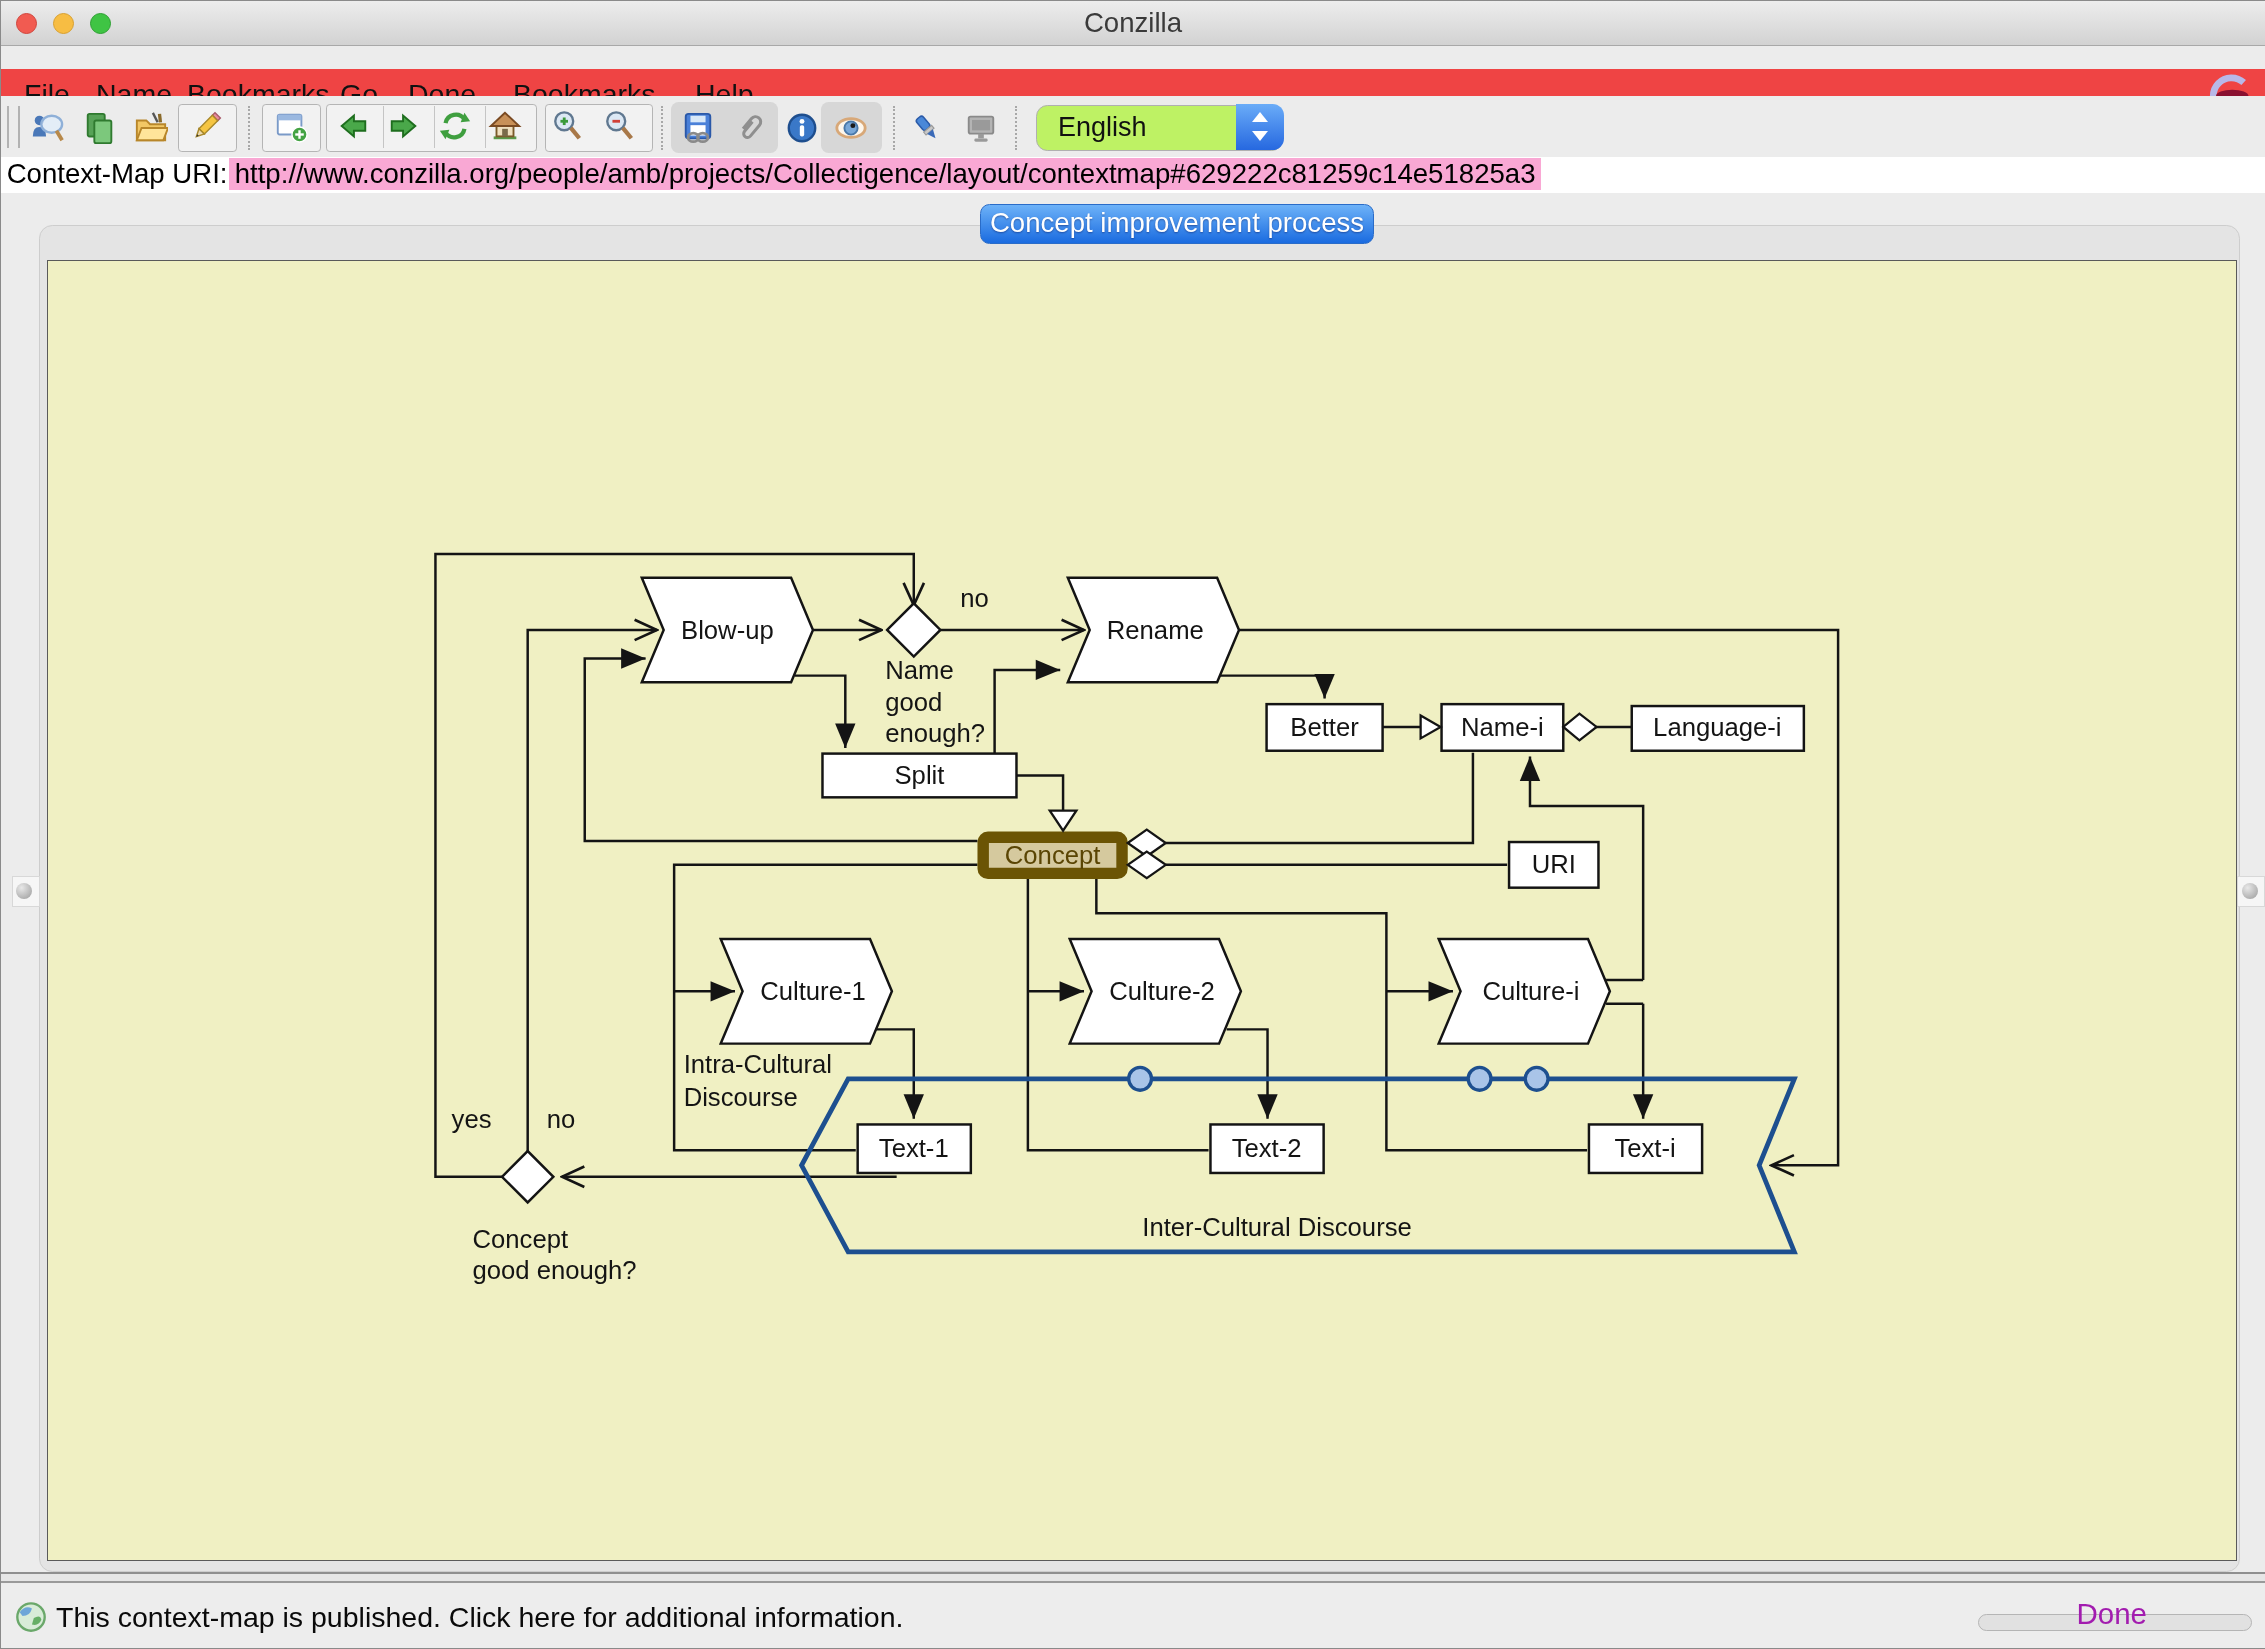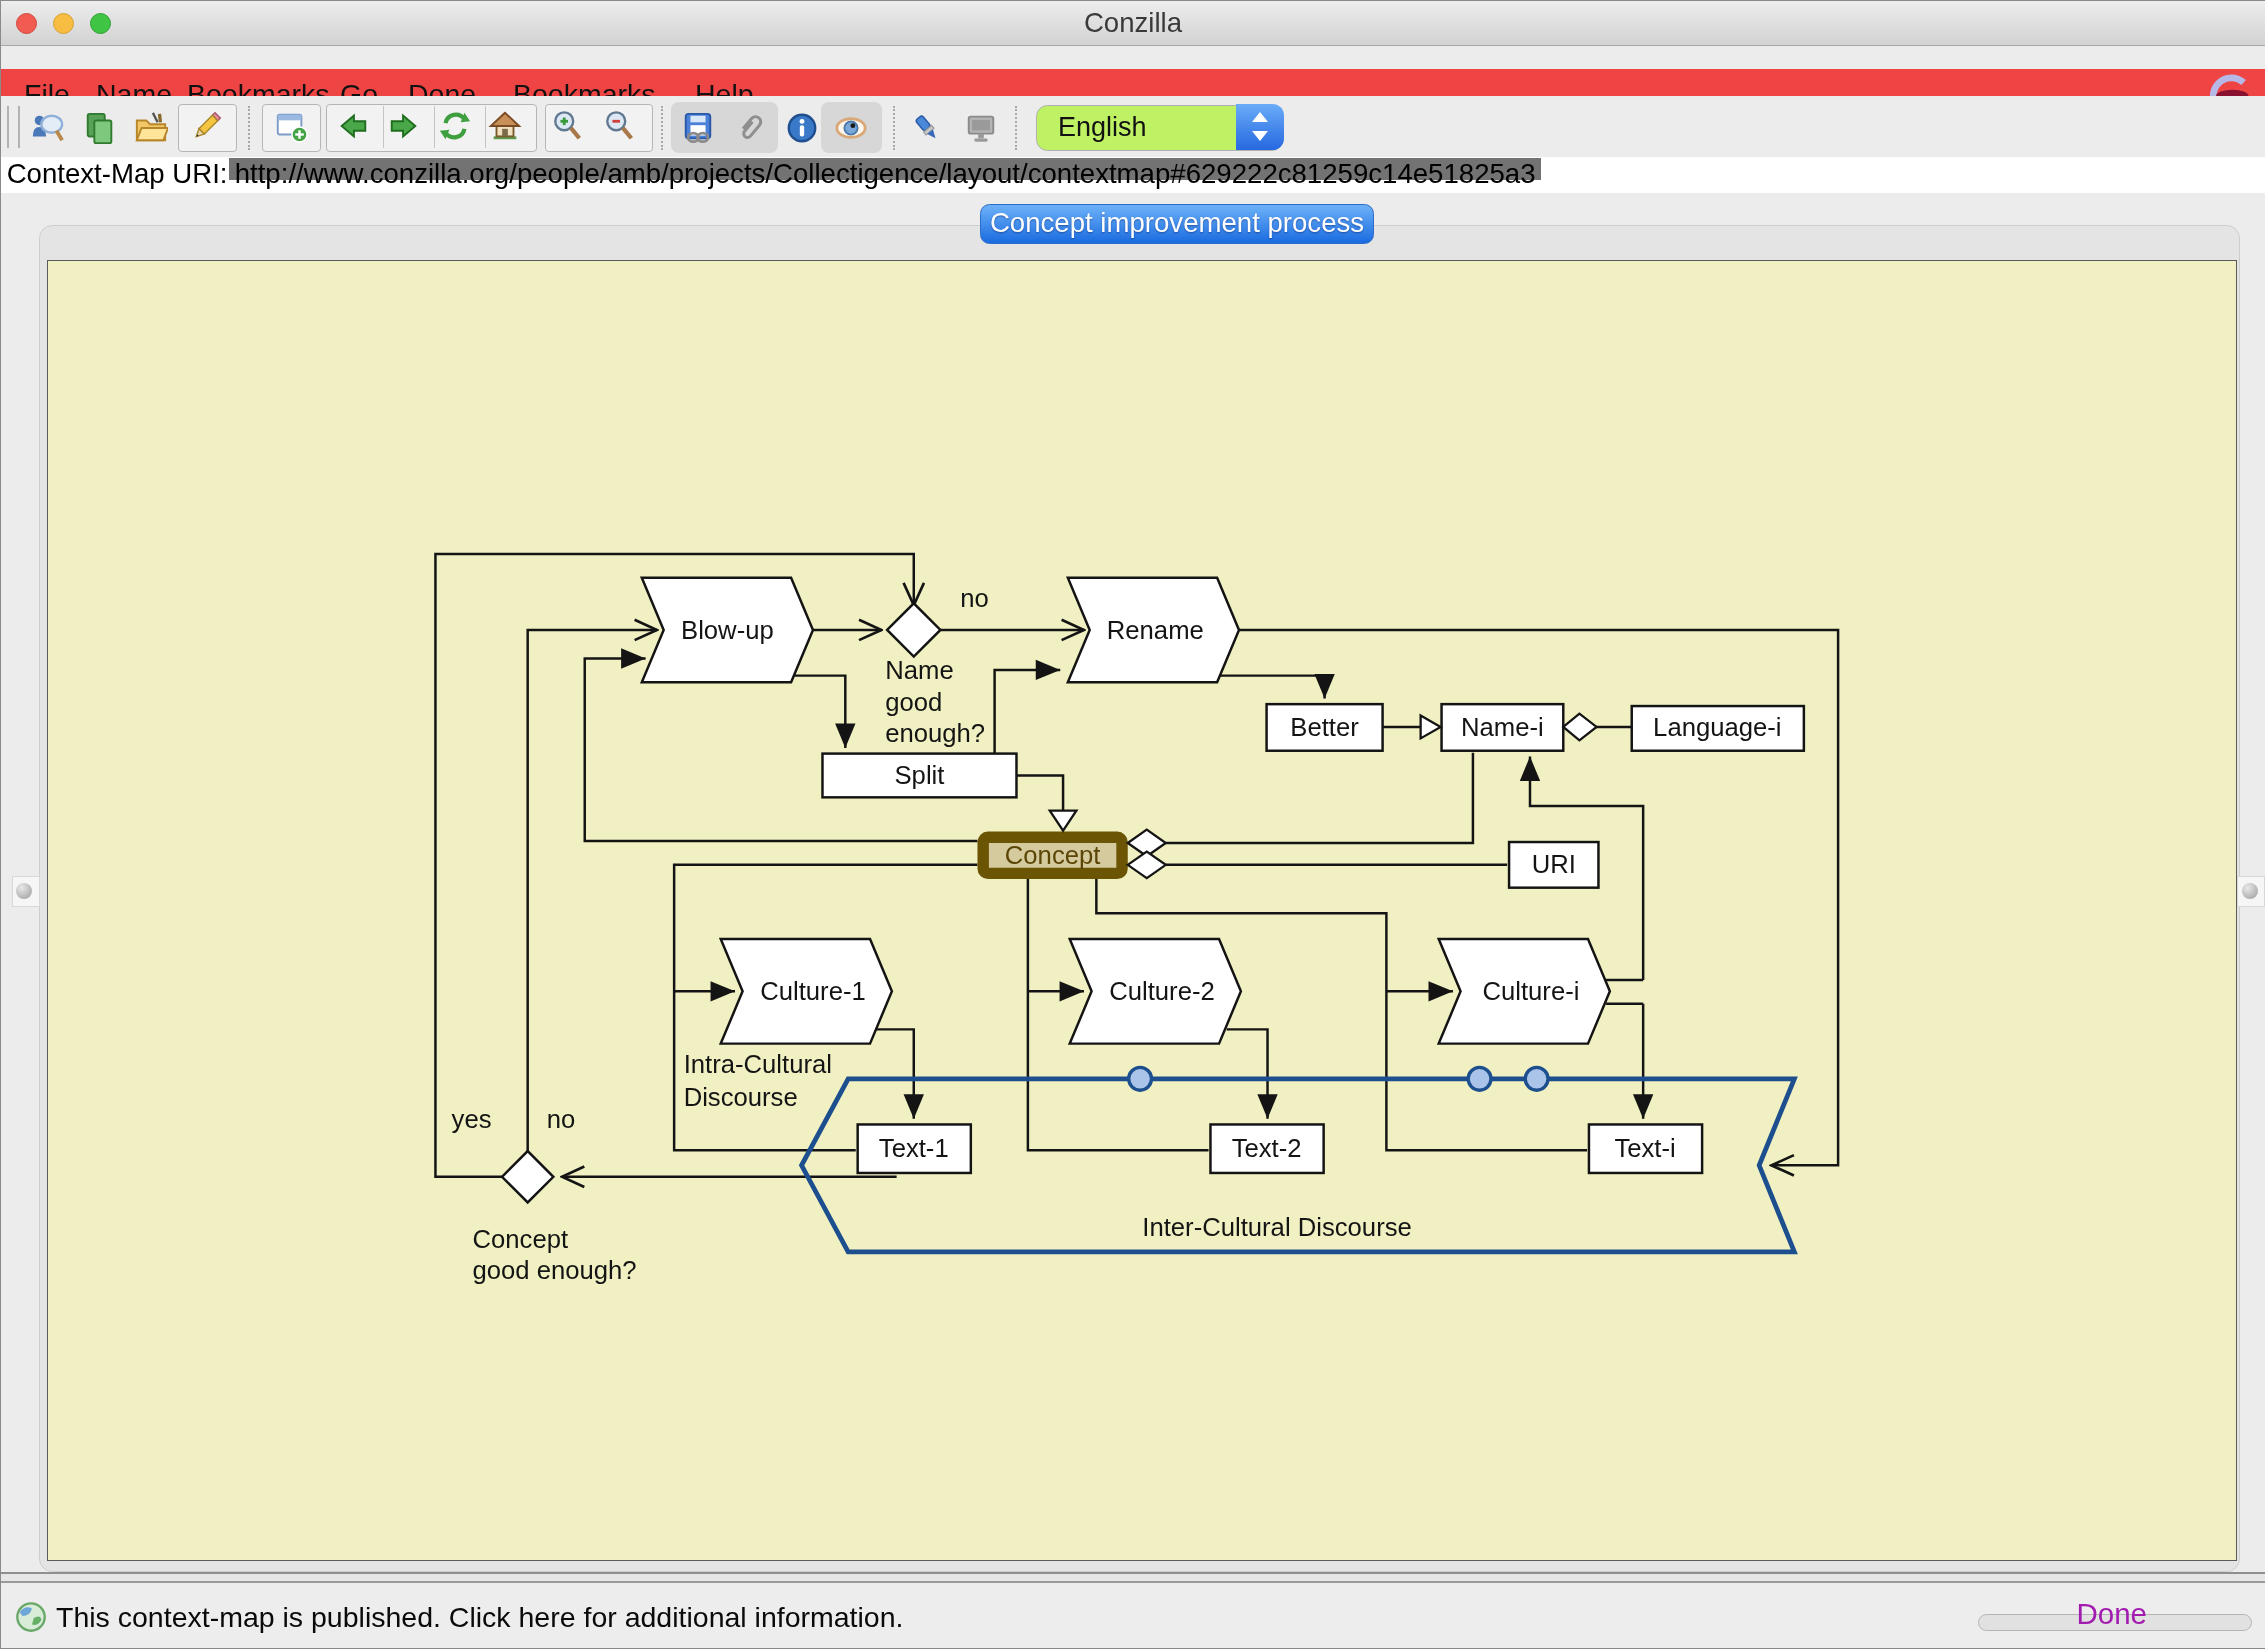--- a/index.html
+++ b/index.html
@@ -43,22 +43,22 @@
   .langbox .val{position:absolute;left:21px;top:0;height:42px;line-height:42px;font-size:27px;color:#111;}
   .stepper{position:absolute;right:-1.9px;top:-1.9px;width:48px;height:46px;border-radius:0 11.4px 11.4px 0;
     background:linear-gradient(#6aacf8,#2668e0);}
   .stepper .up,.stepper .dn{position:absolute;left:16px;width:0;height:0;border-left:8.6px solid transparent;border-right:8.6px solid transparent;}
   .stepper .up{top:8.6px;border-bottom:10.5px solid #fff;}
   .stepper .dn{bottom:8.6px;border-top:10.5px solid #fff;}
   
   .uriRow{position:absolute;left:0;top:156px;width:100%;height:36px;background:#fff;
     border-bottom:1.9px solid #b8b8b8;}
   .uriRow .lbl{position:absolute;left:5.7px;top:0;height:34px;line-height:34px;font-size:27.6px;color:#000;}
-  .uriRow .val{position:absolute;left:228px;top:1px;height:22px;line-height:32px;font-size:27.6px;
-    color:#000;background:#737373;padding:0 5.7px;}
+  .uriRow .val{position:absolute;left:228px;top:1px;height:32px;line-height:32px;font-size:27.6px;
+    color:#000;background:#f9a8d4;padding:0 5.7px;}
   
   .main{position:absolute;left:0;top:192px;width:100%;height:1379px;background:#ececec;}
   .panel{position:absolute;left:38px;top:32px;width:2199px;height:1345px;background:#e4e4e4;
     border:1px solid #cdcdcd;border-radius:13.3px;}
   .canvas{position:absolute;left:46px;top:67px;width:2188px;height:1299px;background:#f0f0c3;
     border:1.9px solid #5a5a5a;box-sizing:content-box;}
   .badge{position:absolute;left:937px;top:11.4px;width:394px;height:40px;border-radius:9.5px;
     background:linear-gradient(#6db2f8,#1a6be0);border:1.9px solid #2a6cc8;box-sizing:border-box;
     color:#fff;font-size:27.6px;text-align:center;line-height:36px;text-shadow:0 1px 1.9px rgba(0,0,60,.4);margin-left:42px;}
   .edgeArrow{position:absolute;width:0;height:0;}

